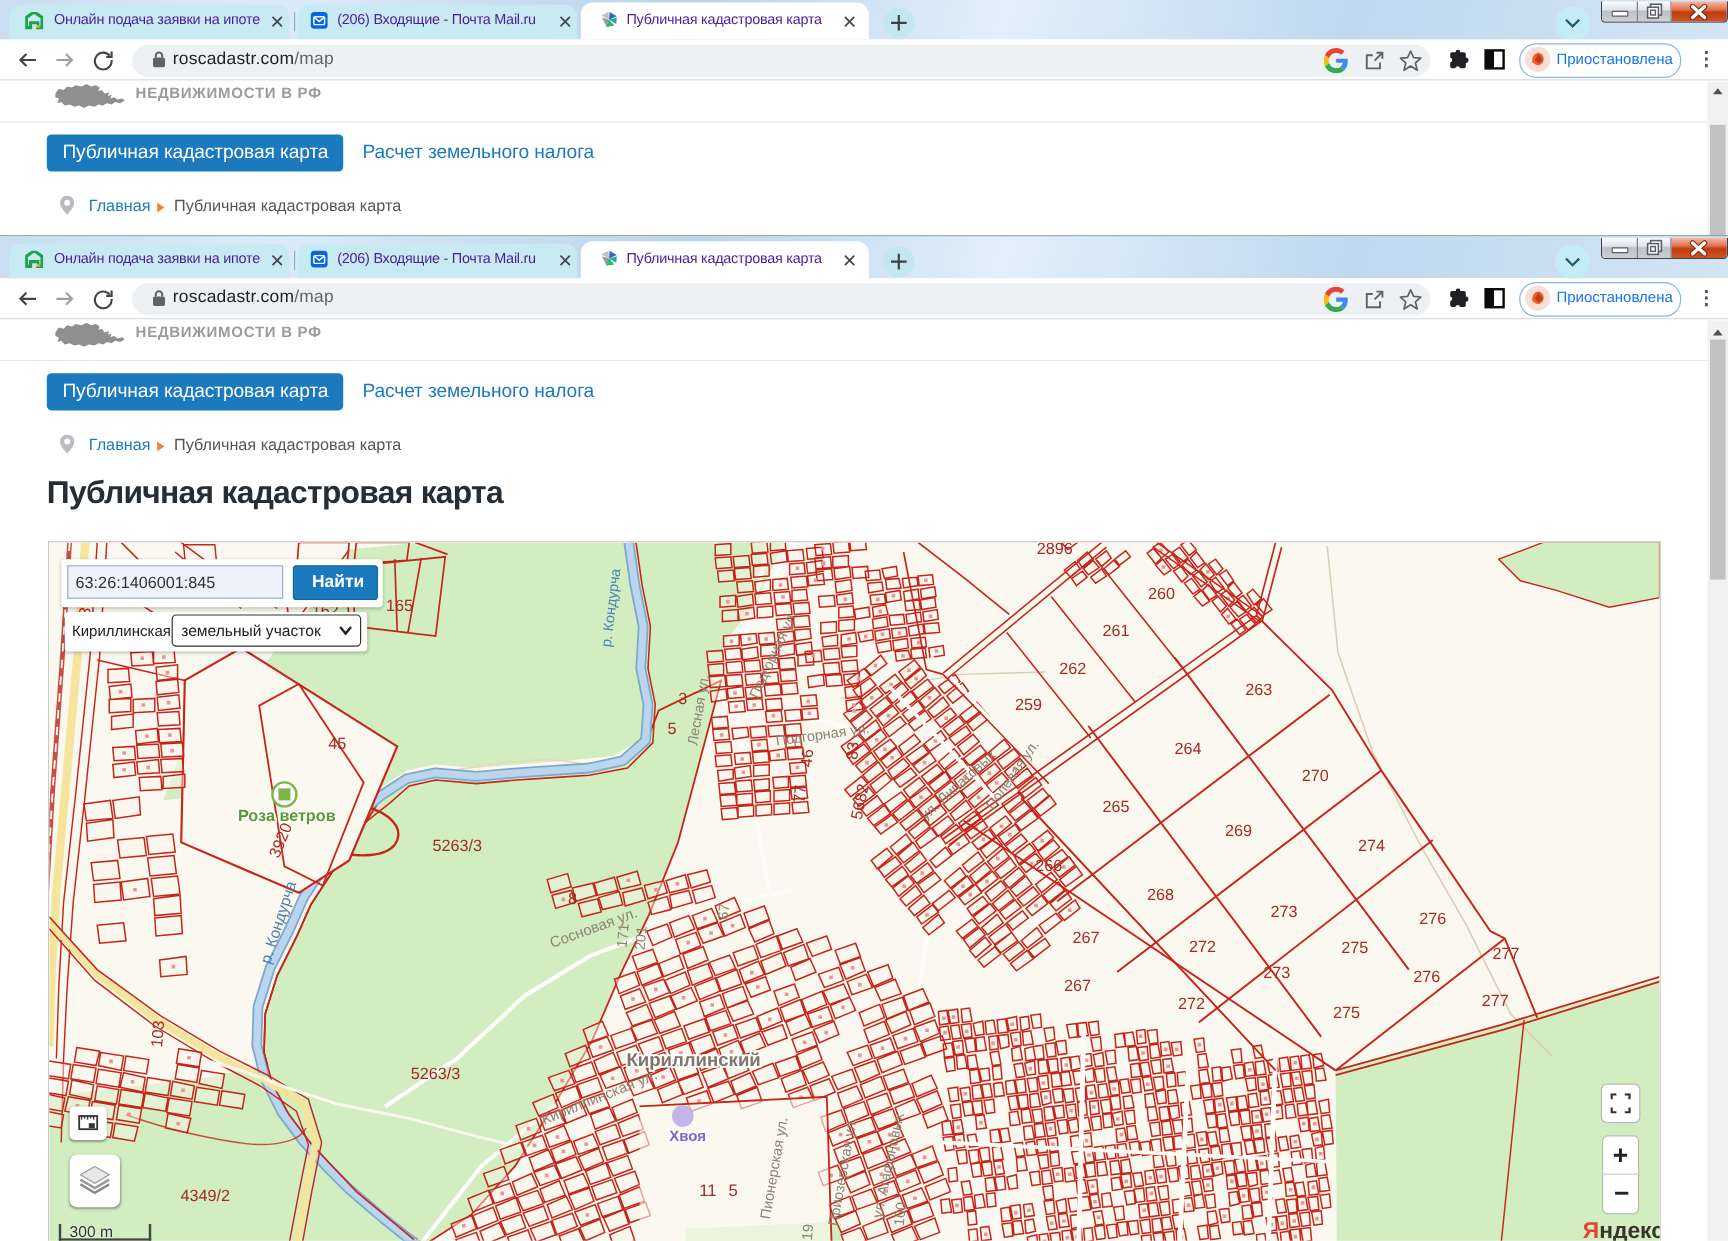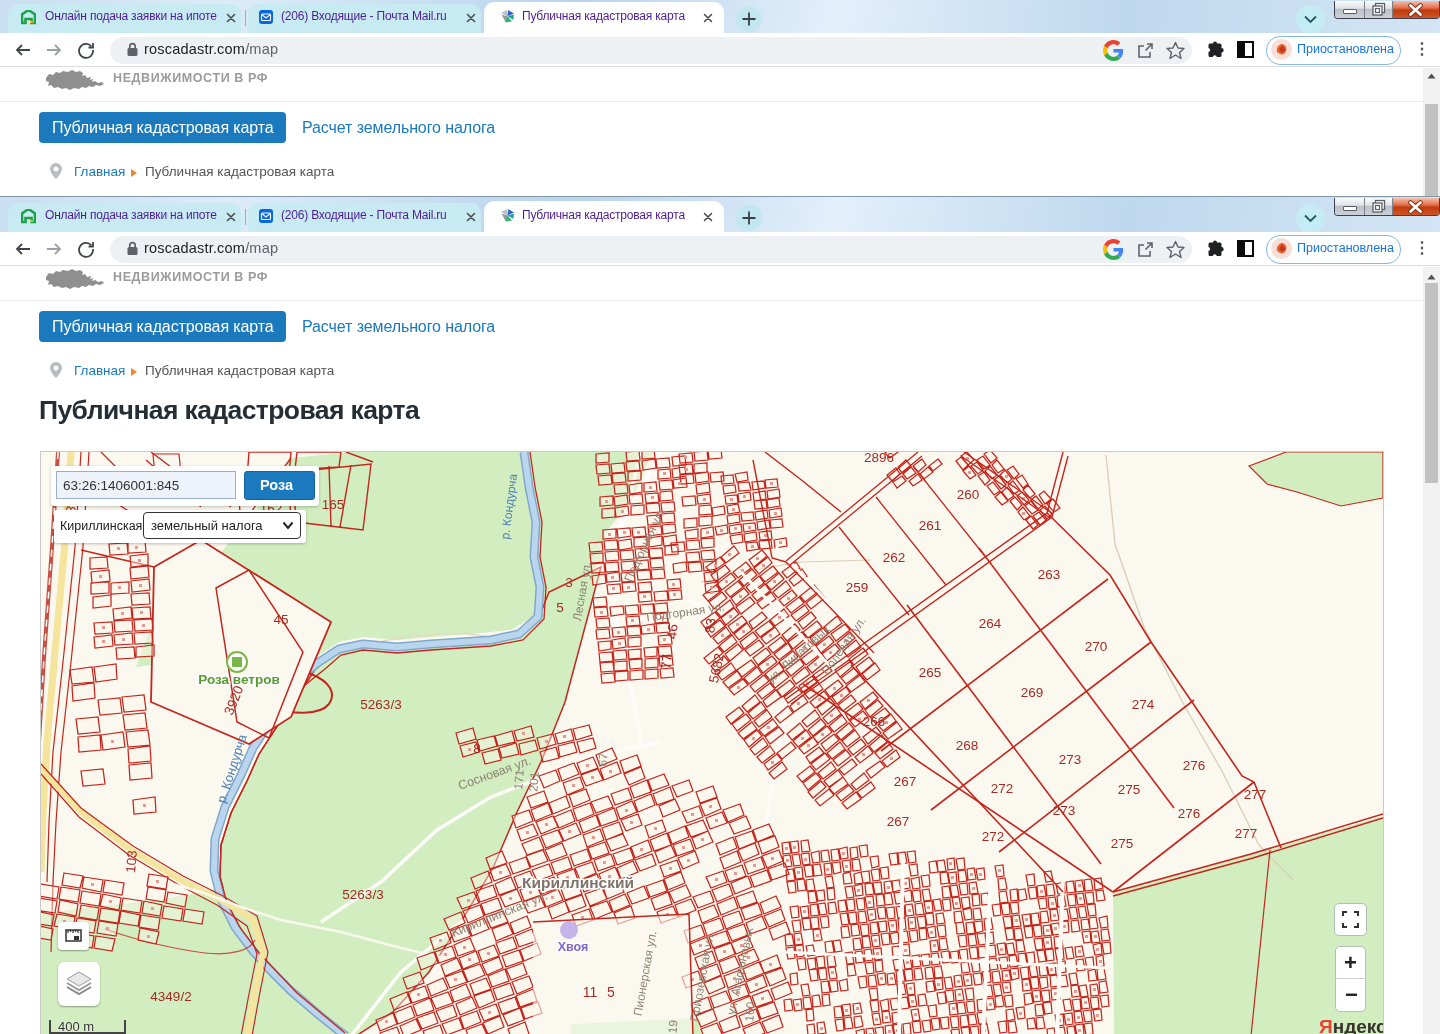--- a/index.html
+++ b/index.html
@@ -374,25 +374,25 @@
           <rect x="191" y="205" width="10" height="10" fill="#7ab648"></rect>
           <text x="198" y="232" font-size="13.5" fill="#569c30" text-anchor="middle" font-weight="700" stroke="#ffffff" stroke-width="3" paint-order="stroke">Роза ветров</text>
           <circle cx="528" cy="478" r="9" fill="#b9a8e8" opacity="0.85"></circle>
           <text x="532" y="499" font-size="12.5" fill="#7d66c9" text-anchor="middle" font-weight="700" stroke="#ffffff" stroke-width="2.5" paint-order="stroke">Хвоя</text>
         </svg>
 
   <div style="position:absolute;left:10px;top:14px;width:268px;height:40px;background:#fff;border-radius:3px;box-shadow:0 1px 3px rgba(0,0,0,.25)"></div>
   <div style="position:absolute;left:15px;top:19px;width:180px;height:28px;background:#eef3fb;border:1px solid #9ab0c8;box-sizing:border-box"></div>
   <div style="position:absolute;left:22px;top:26px;font-size:13.5px;color:#333">63:26:1406001:845</div>
   <div style="position:absolute;left:203px;top:19px;width:71px;height:29px;background:#1b7abd;border:1px solid #14659f;border-radius:3px;box-sizing:border-box"></div>
-  <div style="position:absolute;left:219px;top:25px;font-size:14.5px;color:#fff;font-weight:700">Роза</div>
+  <div style="position:absolute;left:219px;top:25px;font-size:14.5px;color:#fff;font-weight:700">Найти</div>
   <div style="position:absolute;left:13px;top:58px;width:252px;height:33px;background:#fff;border-radius:3px;box-shadow:0 1px 3px rgba(0,0,0,.25)"></div>
   <div style="position:absolute;left:19px;top:67px;font-size:12.5px;color:#222">Кириллинская:</div>
   <div style="position:absolute;left:102px;top:60px;width:158px;height:27px;background:#fff;border:1.6px solid #333;border-radius:4px;box-sizing:border-box"></div>
-  <div style="position:absolute;left:110px;top:66px;font-size:13px;color:#222">земельный налога</div>
+  <div style="position:absolute;left:110px;top:66px;font-size:13px;color:#222">земельный участок</div>
   <svg style="position:absolute;left:241px;top:69px" width="12" height="9" viewBox="0 0 12 9">
           <path d="M1.5 1.5 L6 7 L10.5 1.5" fill="none" stroke="#222" stroke-width="2"></path>
         </svg>
   <div style="position:absolute;left:17px;top:470px;width:31px;height:28px;background:#fff;border-radius:4px;box-shadow:0 1px 2px rgba(0,0,0,.35)"></div>
   <svg style="position:absolute;left:23px;top:475px" width="19" height="18" viewBox="0 0 19 18">
           <rect x="2" y="3" width="15" height="11" fill="none" stroke="#333" stroke-width="1.5"></rect>
           <path d="M4 3 V6 M6.5 3 V5 M9 3 V6 M11.5 3 V5 M14 3 V6" stroke="#333" stroke-width="1.2"></path>
           <rect x="10" y="9" width="5" height="4" fill="#333"></rect>
         </svg>
   <div style="position:absolute;left:17px;top:510px;width:42px;height:44px;background:#fff;border-radius:6px;box-shadow:0 1px 2px rgba(0,0,0,.35)"></div>
@@ -406,21 +406,21 @@
           <path d="M1 5 V1 H5 M12 1 H16 V5 M16 12 V16 H12 M5 16 H1 V12" fill="none" stroke="#333" stroke-width="2"></path>
         </svg>
   <div style="position:absolute;left:1294px;top:494px;width:31px;height:66px;background:#fff;border:1px solid #b5bdb5;border-radius:5px;box-sizing:border-box"></div>
   <div style="position:absolute;left:1294px;top:526px;width:31px;height:1px;background:#ccc"></div>
   <div style="position:absolute;left:1303px;top:498px;font-size:22px;color:#222;font-weight:700">+</div>
   <div style="position:absolute;left:1304px;top:530px;font-size:22px;color:#222;font-weight:700">−</div>
   <div style="position:absolute;left:1278px;top:564px;font-size:19px;font-weight:700;color:#38342c"><span style="color:#e44532">Я</span>ндекс</div>
   <div style="position:absolute;left:8px;top:568px;width:2px;height:14px;background:#444"></div>
   <div style="position:absolute;left:83px;top:568px;width:2px;height:14px;background:#444"></div>
   <div style="position:absolute;left:8px;top:580px;width:77px;height:2px;background:#444"></div>
-  <div style="position:absolute;left:17px;top:567px;font-size:13px;color:#333;text-shadow:0 0 2px #fff">400 m</div>
+  <div style="position:absolute;left:17px;top:567px;font-size:13px;color:#333;text-shadow:0 0 2px #fff">300 m</div>
 
     </div>
 
     <div style="position:absolute;left:1423px;top:70px;width:17px;height:768px;background:#f1f1f1"></div>
     <svg style="position:absolute;left:1427px;top:76px" width="9" height="9" viewBox="0 0 9 9">
         <path d="M0.5 6.5 L4.5 1.5 L8.5 6.5 Z" fill="#505050"></path>
       </svg>
     <div style="position:absolute;left:1425px;top:86px;width:13px;height:200px;background:#c1c1c1"></div>
 
   </div>

